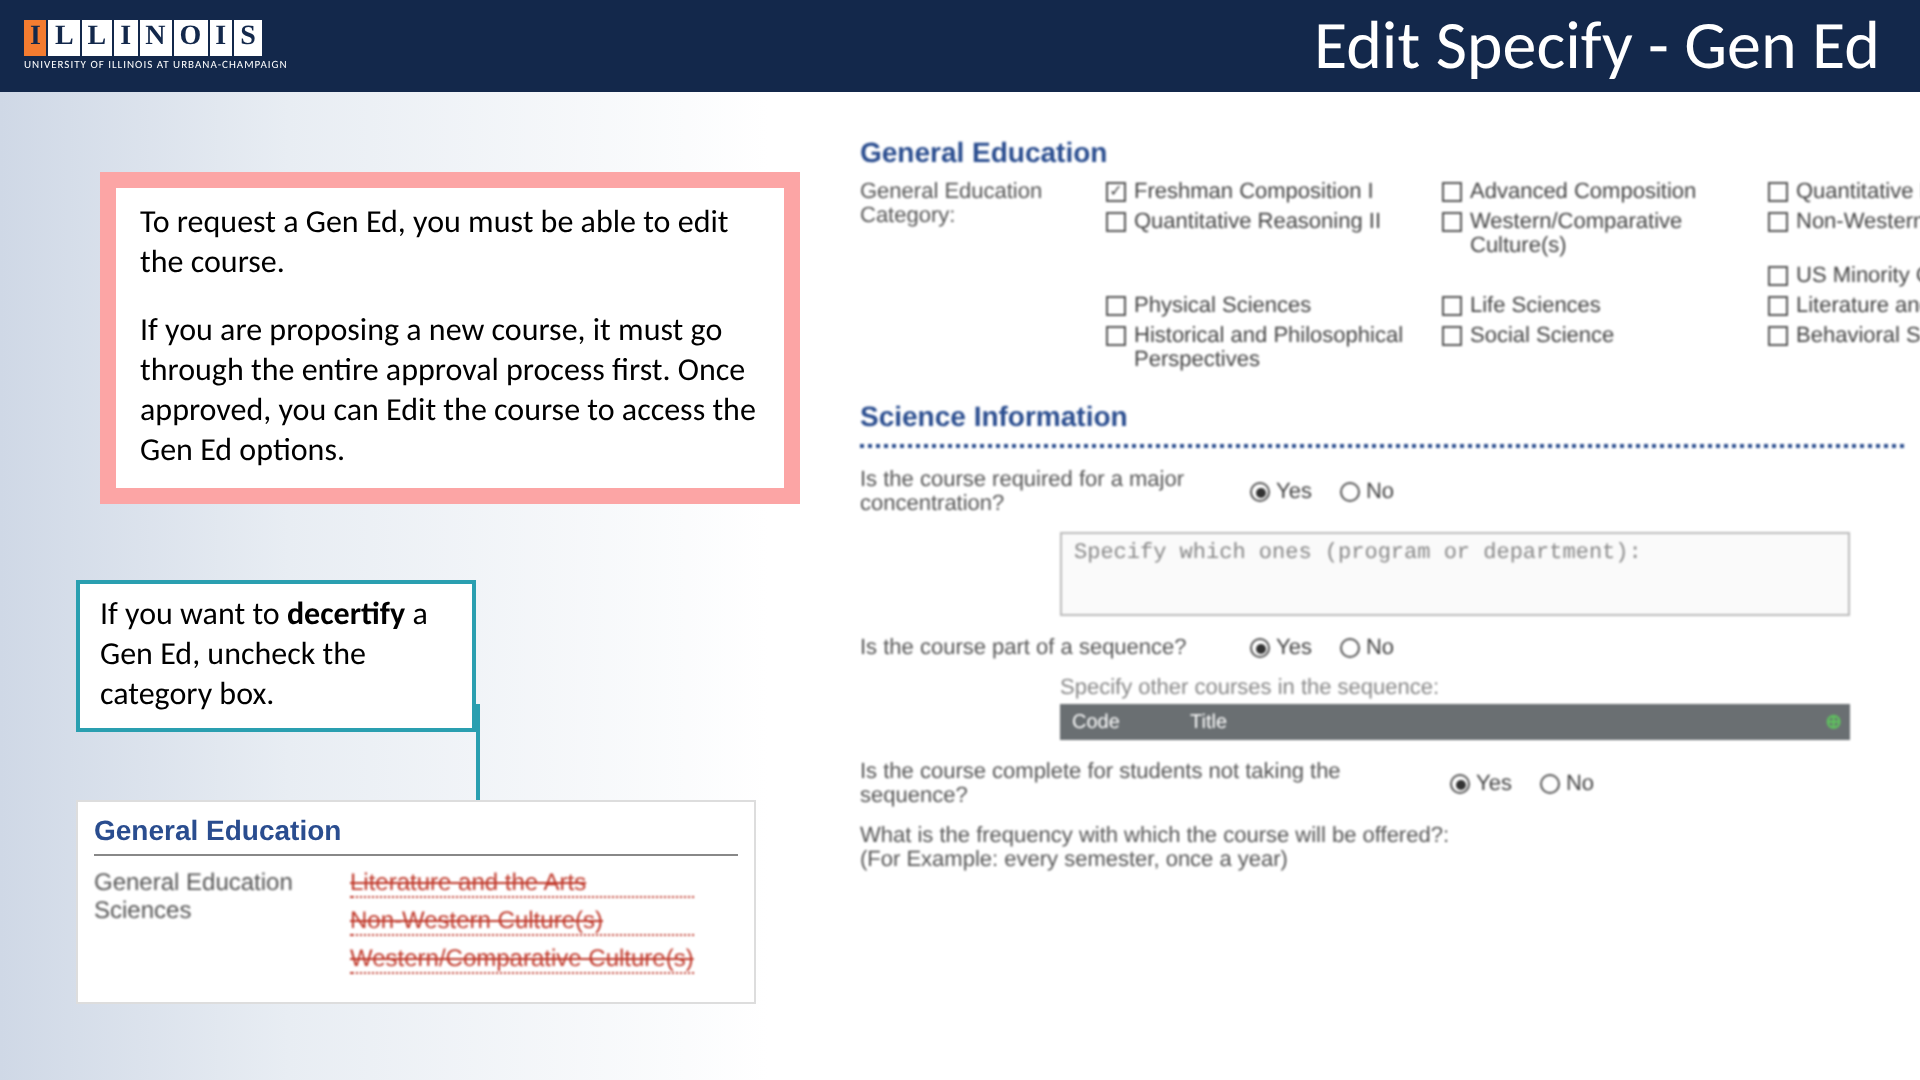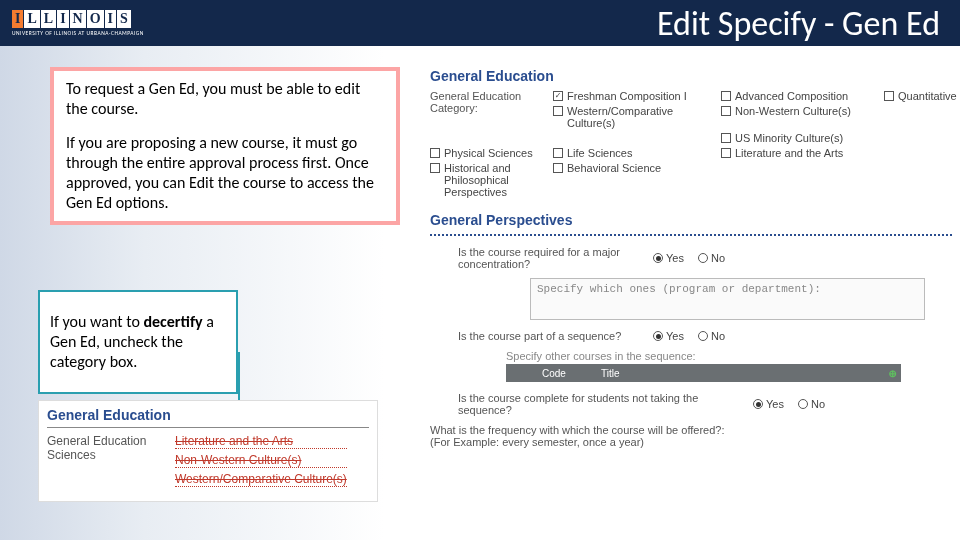--- a/index.html
+++ b/index.html
@@ -48,38 +48,38 @@
     margin-top: 2px;
   }
   .title {
     color: #fff;
     font-size: 34px;
     font-weight: 400;
     padding-right: 8px;
   }
   .callout1 {
     position: absolute;
-    top: 67px;
+    top: 86px;
     left: 50px;
     width: 350px;
-    border: 4px solid #fca5a5;
+    border: 8px solid #fca5a5;
     background: #fff;
     padding: 8px 12px;
     font-size: 16px;
     line-height: 1.25;
   }
   .callout1 .gap { height: 14px; }
   .callout2 {
     position: absolute;
     top: 290px;
     left: 38px;
     width: 200px;
     border: 2px solid #2a9fb0;
     background: #fff;
-    padding: 20px 10px;
+    padding: 6px 10px;
     font-size: 16px;
     line-height: 1.25;
   }
   .arrow {
     position: absolute;
     top: 352px;
     left: 238px;
     width: 2px;
     height: 90px;
     background: #2a9fb0;
@@ -169,21 +169,20 @@
   }
   .gi-row {
     display: flex;
     align-items: center;
     margin-bottom: 8px;
   }
   .gi-label {
     width: 195px;
     color: #555;
     padding-right: 6px;
-    margin-left: 28px;
   }
   .gi-radios { display: flex; gap: 14px; }
   .rad { display: flex; align-items: center; gap: 3px; }
   .rad .dot {
     width: 10px; height: 10px; border: 1px solid #555; border-radius: 50%;
     display: flex; align-items: center; justify-content: center;
   }
   .rad .dot.filled::after {
     content: ""; width: 5px; height: 5px; background: #333; border-radius: 50%;
   }
@@ -192,34 +191,33 @@
     border: 1px solid #bbb;
     width: 395px;
     height: 42px;
     padding: 4px 6px;
     color: #888;
     margin-bottom: 10px;
     background: #fafafa;
     font-family: Liberation Mono, monospace;
   }
   .seq-table {
-    margin-left: 76px;
+    margin-left: 100px;
     width: 395px;
     margin-bottom: 10px;
   }
   .seq-table .caption { color: #888; margin-bottom: 2px; }
   .seq-table .thead {
     background: #6a6f72;
     color: #fff;
     display: flex;
     height: 18px;
     align-items: center;
     font-size: 10px;
     position: relative;
-    padding-left: 30px;
   }
   .seq-table .thead .c1 { width: 65px; padding-left: 6px; }
   .seq-table .thead .plus {
     position: absolute; right: 4px; color: #5fbf5f; font-weight: bold;
   }
 </style>
 </head>
 <body>
 
 <div class="header">
@@ -278,20 +276,24 @@
     <div class="chk">
         <span class="box"></span>
         <span>Advanced Composition</span>
       </div>
     <div class="chk">
         <span class="box"></span>
         <span>Quantitative Reasoning I</span>
       </div>
     <div class="chk">
         <span class="box"></span>
+        <span>Quantitative Reasoning II</span>
+      </div>
+    <div class="chk">
+        <span class="box"></span>
         <span>Western/Comparative Culture(s)</span>
       </div>
     <div class="chk">
         <span class="box"></span>
         <span>Non-Western Culture(s)</span>
       </div>
     <div></div>
     <div></div>
     <div class="chk">
         <span class="box"></span>
@@ -310,25 +312,29 @@
         <span class="box"></span>
         <span>Literature and the Arts</span>
       </div>
     <div></div>
     <div class="chk">
         <span class="box"></span>
         <span>Historical and Philosophical Perspectives</span>
       </div>
     <div class="chk">
         <span class="box"></span>
+        <span>Social Science</span>
+      </div>
+    <div class="chk">
+        <span class="box"></span>
         <span>Behavioral Science</span>
       </div>
   </div>
 
-  <div class="sec">General Perspectives</div>
+  <div class="sec">Science Information</div>
   <div class="sec-line"></div>
 
   <div class="gi-row">
     <div class="gi-label">Is the course required for a major concentration?</div>
     <div class="gi-radios">
       <div class="rad">
           <span class="dot filled"></span>
           <span>Yes</span>
         </div>
       <div class="rad">

